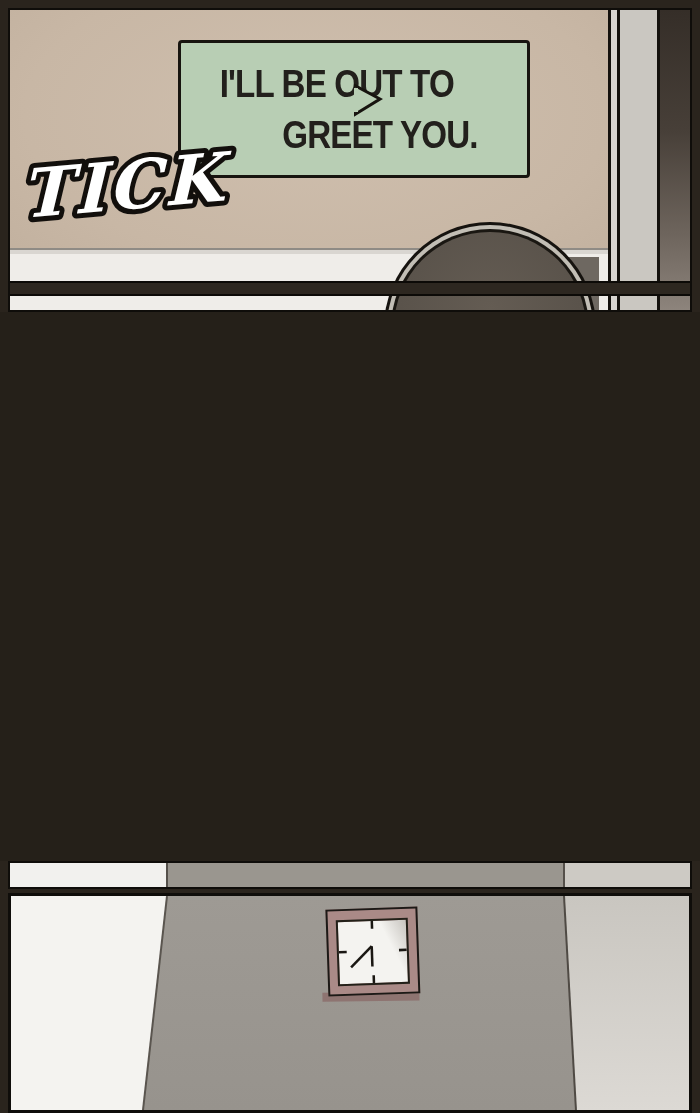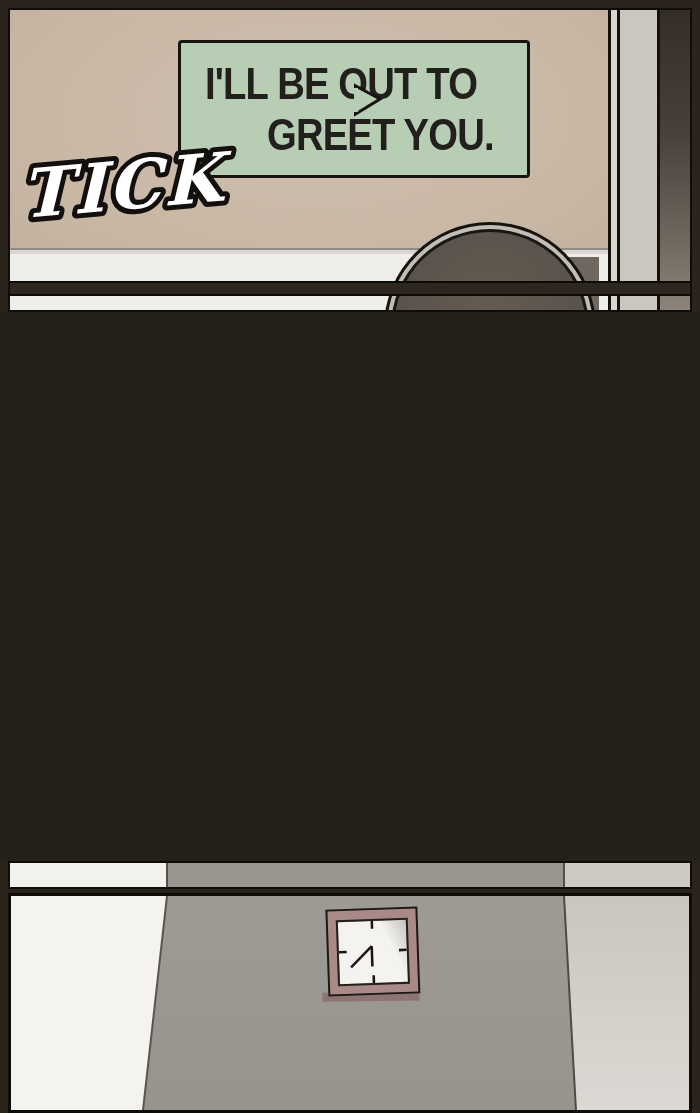--- a/index.html
+++ b/index.html
@@ -29,21 +29,21 @@
   .vline3{position:absolute;top:0;bottom:0;left:647px;width:3px;background:#14110d;}
   .strip-dark{position:absolute;top:0;bottom:0;left:650px;width:30px;
         background:linear-gradient(180deg,#352e28 0%,#473f38 40%,#6e655d 75%,#8d847c 100%);}
   
   .band{position:absolute;left:-2px;right:-2px;top:271px;height:11px;background:#2d2720;
         border-top:2px solid #0c0a07;border-bottom:2px solid #0c0a07;}
   
   .bubble{position:absolute;left:168px;top:30px;width:352px;height:138px;background:#b8ceb4;
           border:3px solid #17140f;border-radius:4px;box-sizing:border-box;
           color:#22201c;font-weight:700;}
-  .bubble .ln{line-height:51px;text-align:center;white-space:nowrap;font-size:45px;}
+  .bubble .ln{line-height:51px;text-align:center;white-space:nowrap;font-size:39px;}
   .bubble .ln span{display:inline-block;transform:scaleX(0.85);letter-spacing:-1px;}
   .bubble .l1{margin-top:15px;padding-right:34px;}
   .bubble .l2{padding-left:52px;}
   .tail{position:absolute;left:344px;top:72px;width:30px;height:36px;}
   
   .sfx{position:absolute;left:12px;top:112px;width:230px;height:120px;}
   
   .panel2{position:absolute;left:0;top:312px;width:700px;height:549px;background:#252019;}
   
   .strip-panel{position:absolute;left:8px;top:861px;width:684px;height:28px;

